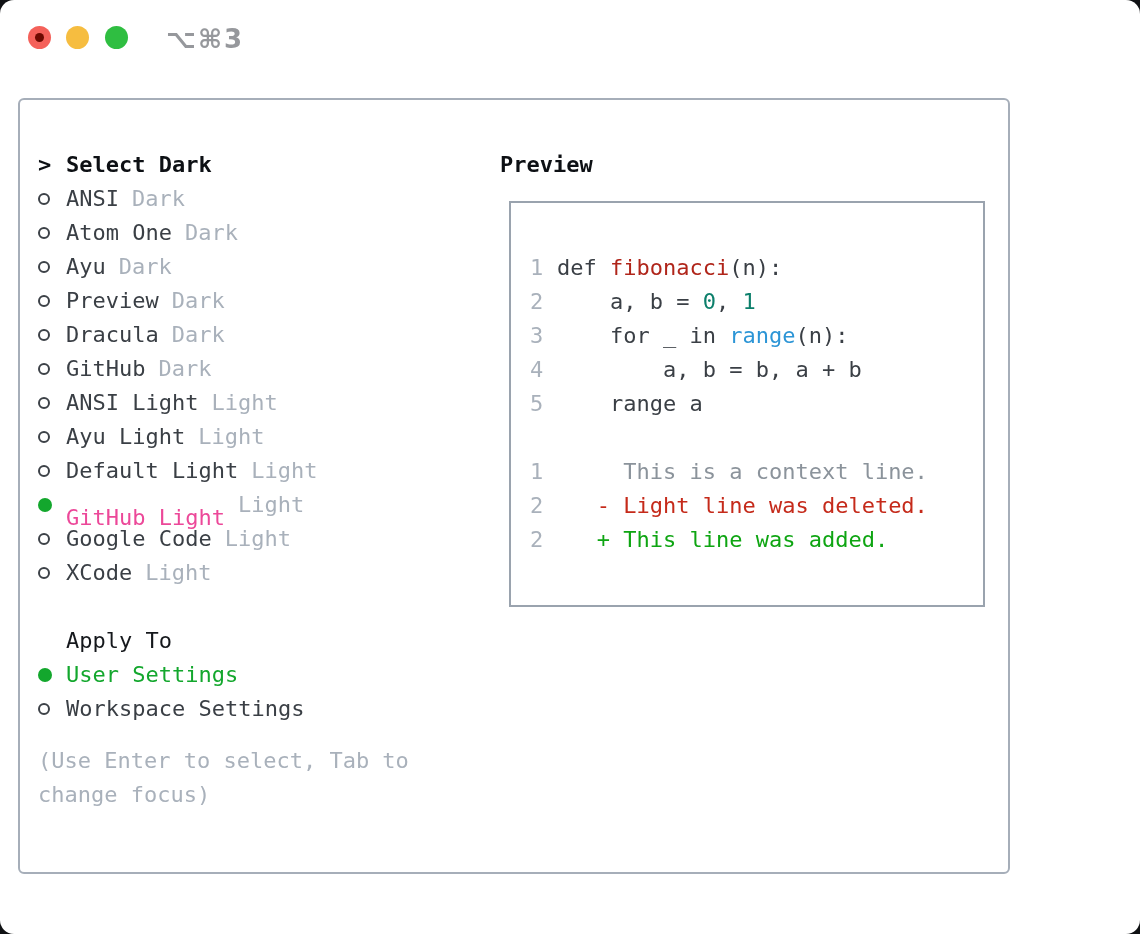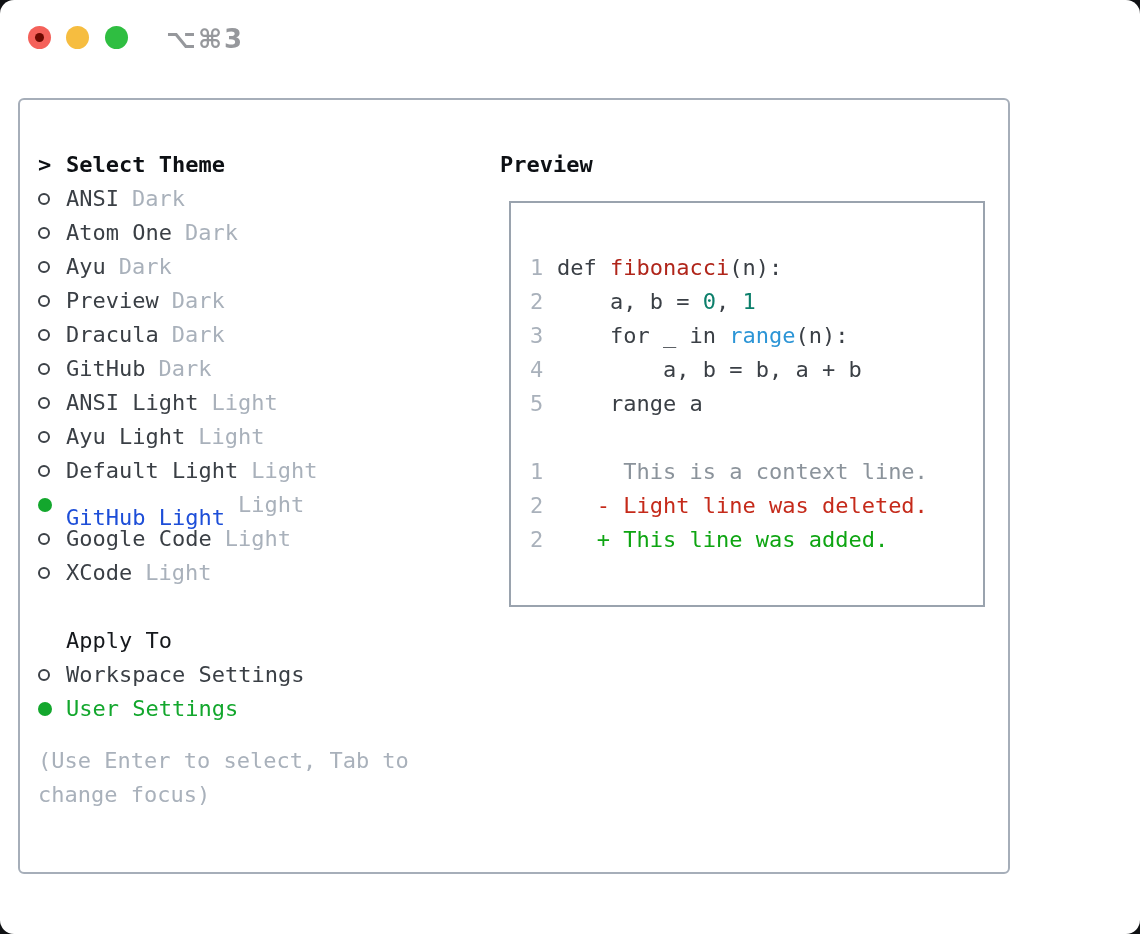--- a/index.html
+++ b/index.html
@@ -60,44 +60,44 @@
     <span class="light yellow"></span>
     <span class="light green"></span>
     <span class="wtitle">⌥⌘3</span>
   </div>
 
   <div class="main-box"></div>
 
   <div class="left-col">
     <div class="row">
       <span class="marker prompt-ch">&gt;</span>
-      <span class="h-bold">Select Theme</span>
+      <span class="h-bold">Select Dark</span>
     </div>
     <div id="theme-list">
         <div class="row"><span class="marker"><span class="ring"></span></span><span style="color: rgb(58, 63, 69);">ANSI</span><span class="tag muted">Dark</span></div>
         <div class="row"><span class="marker"><span class="ring"></span></span><span style="color: rgb(58, 63, 69);">Atom One</span><span class="tag muted">Dark</span></div>
         <div class="row"><span class="marker"><span class="ring"></span></span><span style="color: rgb(58, 63, 69);">Ayu</span><span class="tag muted">Dark</span></div>
         <div class="row"><span class="marker"><span class="ring"></span></span><span style="color: rgb(58, 63, 69);">Preview</span><span class="tag muted">Dark</span></div>
         <div class="row"><span class="marker"><span class="ring"></span></span><span style="color: rgb(58, 63, 69);">Dracula</span><span class="tag muted">Dark</span></div>
         <div class="row"><span class="marker"><span class="ring"></span></span><span style="color: rgb(58, 63, 69);">GitHub</span><span class="tag muted">Dark</span></div>
         <div class="row"><span class="marker"><span class="ring"></span></span><span style="color: rgb(58, 63, 69);">ANSI Light</span><span class="tag muted">Light</span></div>
         <div class="row"><span class="marker"><span class="ring"></span></span><span style="color: rgb(58, 63, 69);">Ayu Light</span><span class="tag muted">Light</span></div>
         <div class="row"><span class="marker"><span class="ring"></span></span><span style="color: rgb(58, 63, 69);">Default Light</span><span class="tag muted">Light</span></div>
-        <div class="row"><span class="marker"><span class="dot-sel" style="background: rgb(19, 167, 45);"></span></span><span style="color: #1d4ed8; margin-top: 25px;">GitHub Light</span><span class="tag muted">Light</span></div>
+        <div class="row"><span class="marker"><span class="dot-sel" style="background: rgb(19, 167, 45);"></span></span><span style="color: #ec4899; margin-top: 25px;">GitHub Light</span><span class="tag muted">Light</span></div>
         <div class="row"><span class="marker"><span class="ring"></span></span><span style="color: rgb(58, 63, 69);">Google Code</span><span class="tag muted">Light</span></div>
         <div class="row"><span class="marker"><span class="ring"></span></span><span style="color: rgb(58, 63, 69);">XCode</span><span class="tag muted">Light</span></div>
       </div>
 
     <div class="row" style="margin-top:34px">
       <span class="marker"></span>
       <span class="h-plain">Apply To</span>
     </div>
     <div id="apply-list">
+        <div class="row"><span class="marker"><span class="dot-sel" style="background: rgb(19, 167, 45);"></span></span><span style="color: rgb(19, 167, 45);">User Settings</span></div>
         <div class="row"><span class="marker"><span class="ring"></span></span><span style="color: rgb(58, 63, 69);">Workspace Settings</span></div>
-        <div class="row"><span class="marker"><span class="dot-sel" style="background: rgb(19, 167, 45);"></span></span><span style="color: rgb(19, 167, 45);">User Settings</span></div>
       </div>
 
     <div class="help">(Use Enter to select, Tab to change focus)</div>
   </div>
 
   <div class="right-col">
     <div class="row">
       <span class="h-bold">Preview</span>
     </div>
     <div class="preview-box">

